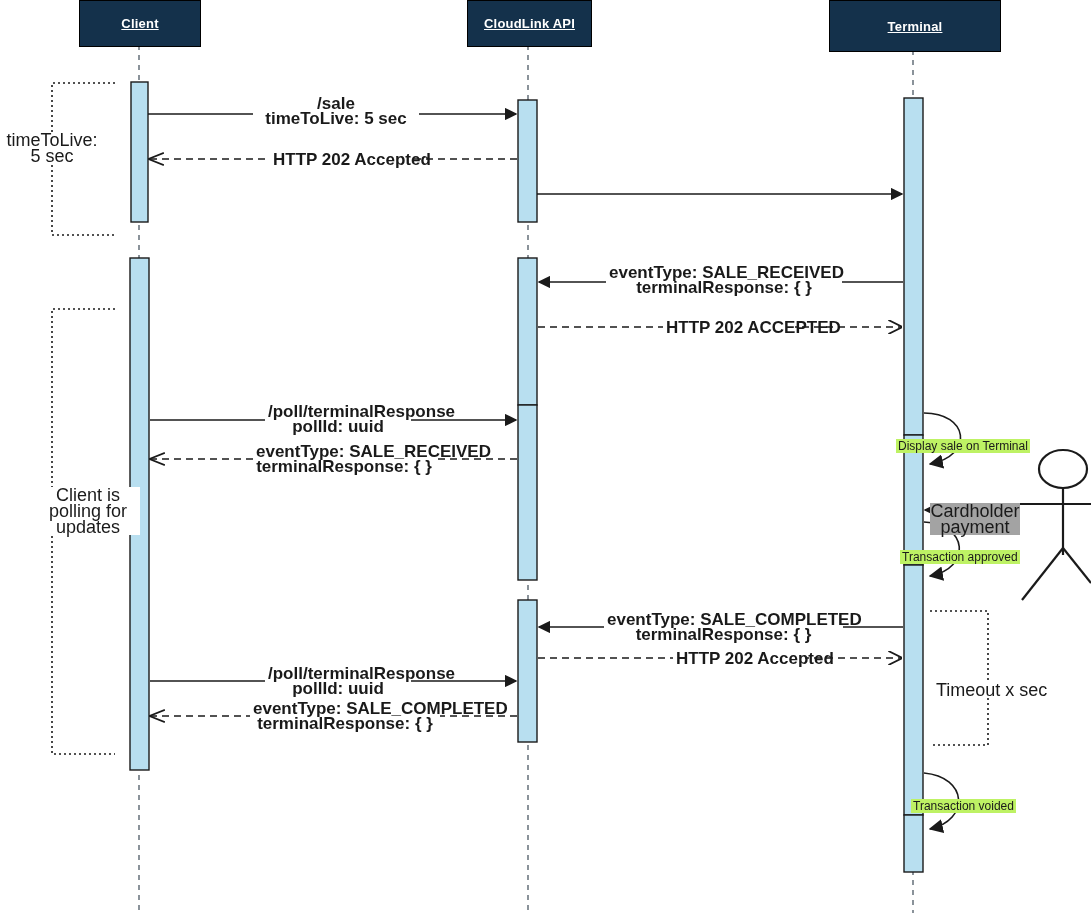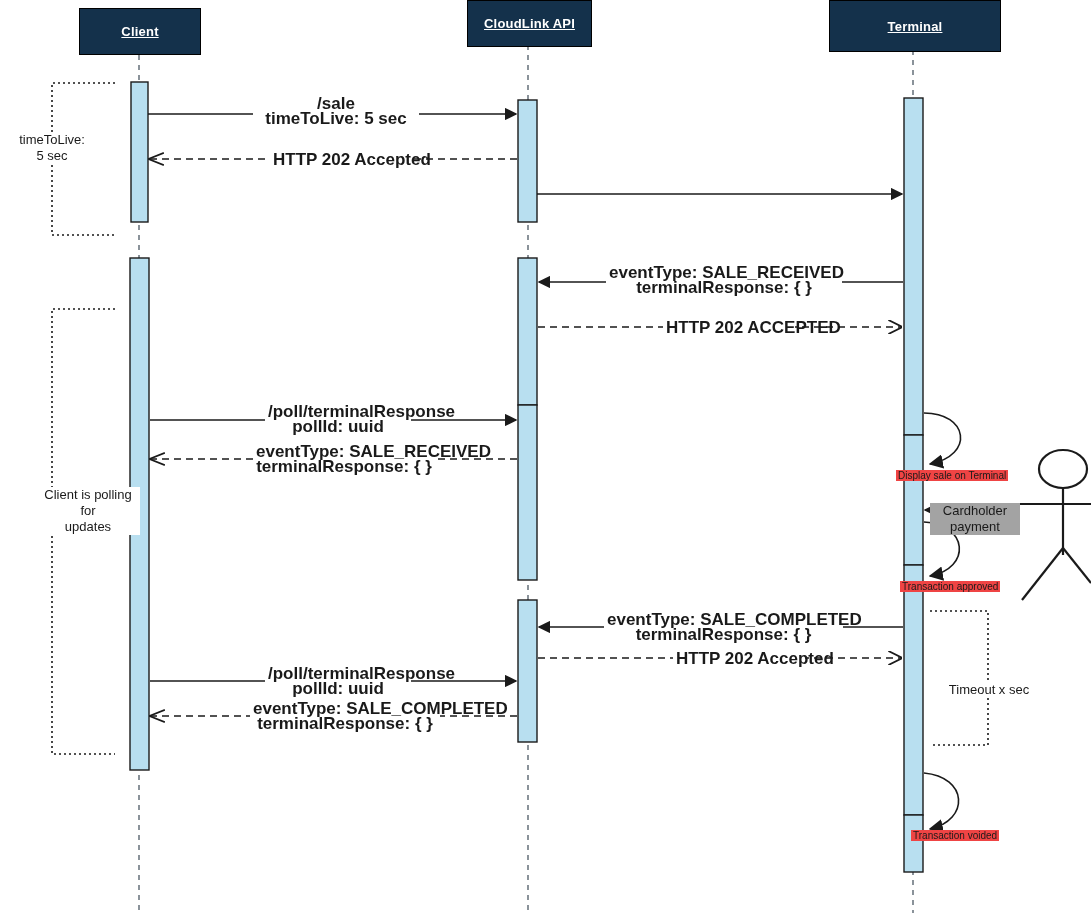--- a/index.html
+++ b/index.html
@@ -11,24 +11,24 @@
   .hdr-box{position:absolute;background:#14314b;border:1px solid #000;
            display:flex;align-items:center;justify-content:center;}
   .hdr-box span{color:#ffffff;font-size:13px;font-weight:bold;
                 text-decoration:underline;letter-spacing:.2px;}
 
   .msg{position:absolute;text-align:center;line-height:15px;
        font-size:17px;white-space:nowrap;background:#fff;padding:0 3px;}
   .msg .b{font-weight:bold;}
   .msg .l2{font-weight:bold;}
 
-  .note{position:absolute;text-align:center;font-size:13px;
+  .note{position:absolute;text-align:center;font-size:18px;
         line-height:16px;white-space:nowrap;}
-  .selflbl{position:absolute;font-size:10px;background:#ef4444;
-           padding:0 2px;white-space:nowrap;margin-top:31px;}
+  .selflbl{position:absolute;font-size:12px;background:#bef264;
+           padding:0 2px;white-space:nowrap;}
 </style>
 </head>
 <body>
 
 <div id="stage">
 
   <svg id="canvas" viewBox="0 0 1091 913" xmlns="http://www.w3.org/2000/svg">
     <defs>
       <marker id="ahFilled" viewBox="0 0 10 10" refX="9" refY="5" markerWidth="9" markerHeight="9" orient="auto-start-reverse">
         <path d="M 0 0 L 10 5 L 0 10 z" fill="#1a1a1a"></path>
@@ -109,21 +109,21 @@
     <g stroke="#1a1a1a" stroke-width="1.6" fill="none" stroke-dasharray="2,3">
 
       <path d="M 115 83 L 52 83 L 52 235 L 115 235"></path>
 
       <path d="M 115 309 L 52 309 L 52 754 L 115 754"></path>
 
       <path d="M 930 611 L 988 611 L 988 745 L 930 745"></path>
     </g>
   </svg>
 
-  <div class="hdr-box" style="left:79px;top:8px;width:120px;height:45px;">
+  <div class="hdr-box" style="left:79px;top:0;width:120px;height:45px;">
     <span>Client</span>
   </div>
   <div class="hdr-box" style="left:829px;top:0;width:170px;height:50px;">
     <span>Terminal </span>
   </div>
   <div class="hdr-box" style="left:467px;top:0;width:123px;height:45px;">
     <span>CloudLink API</span>
   </div>
 
   <div class="msg" style="left:253px;top:96px;width:160px;">

